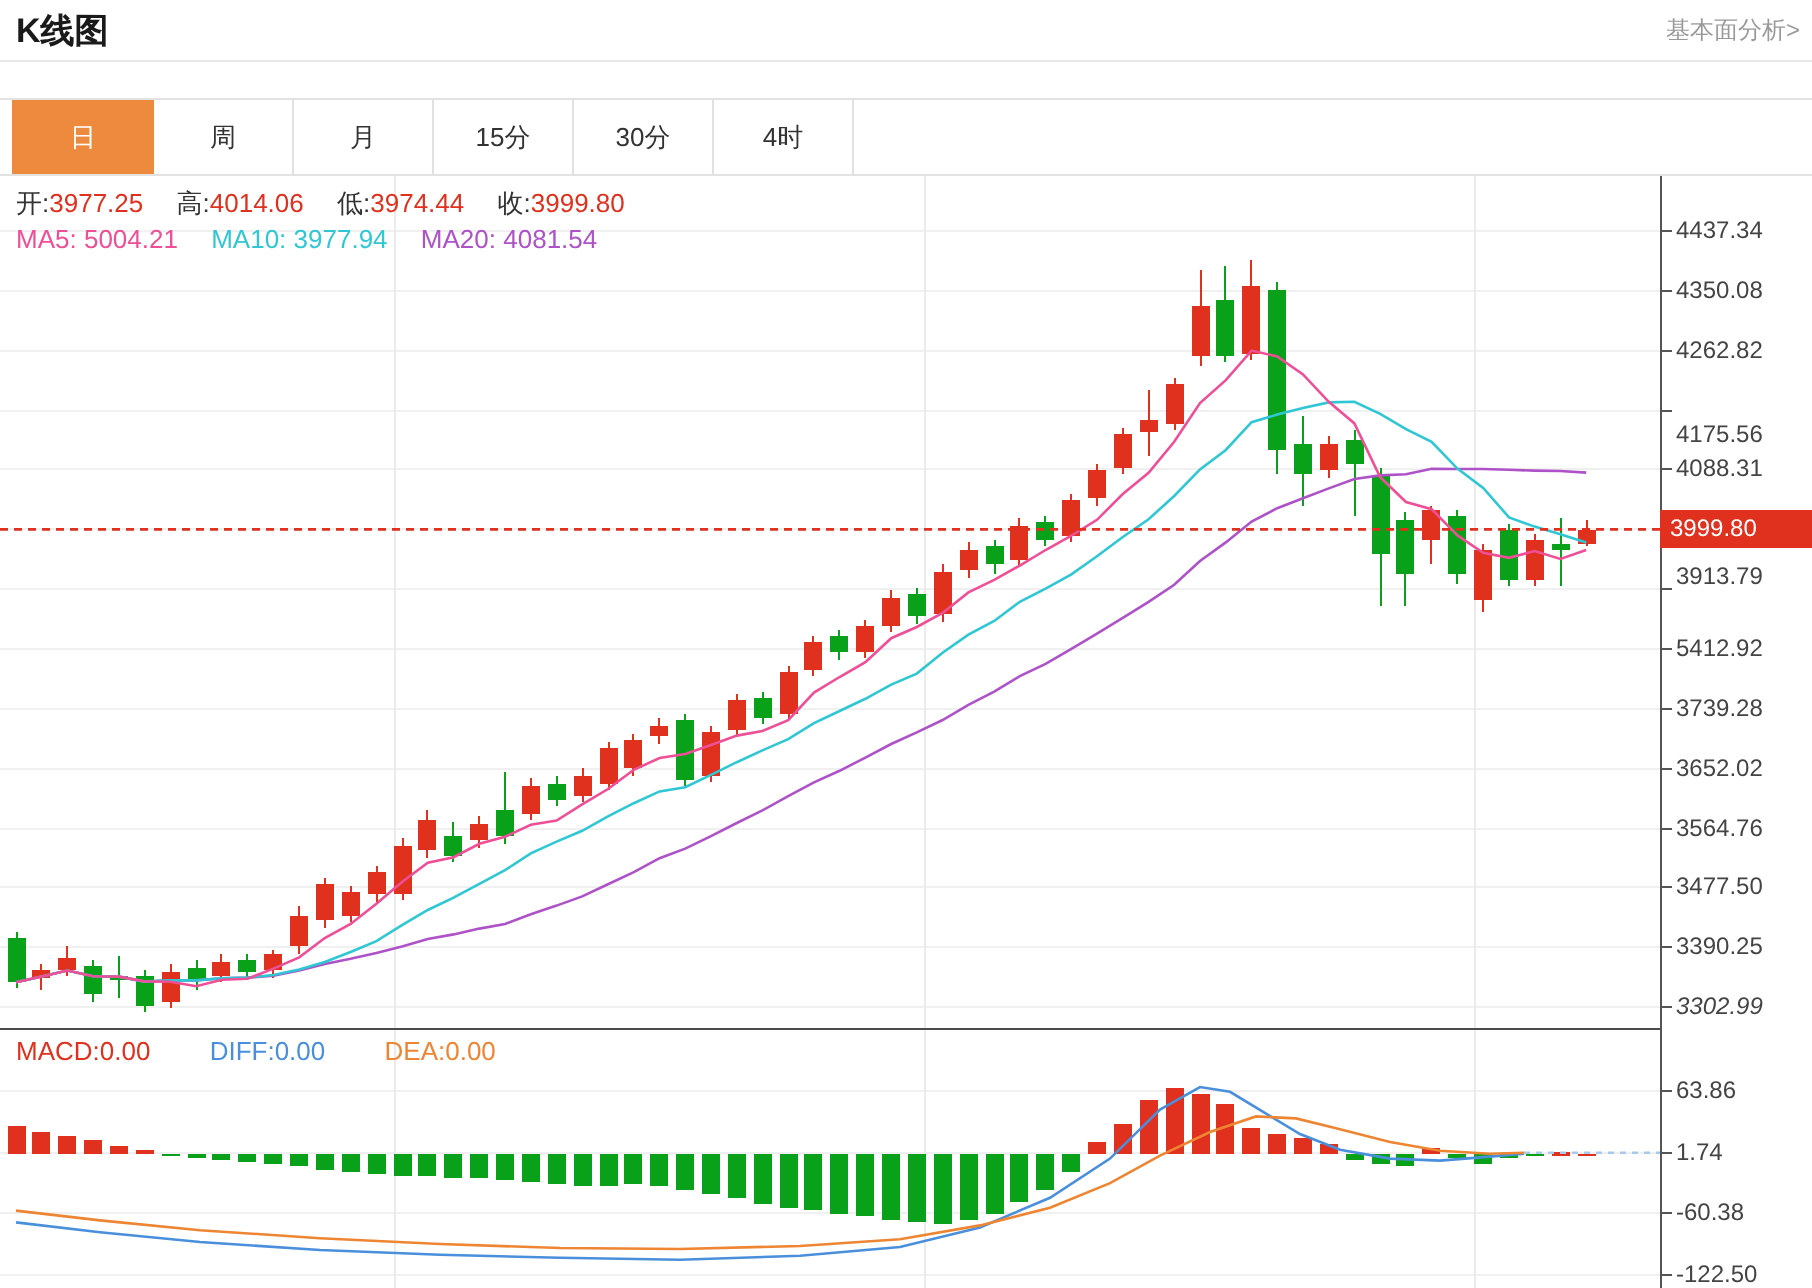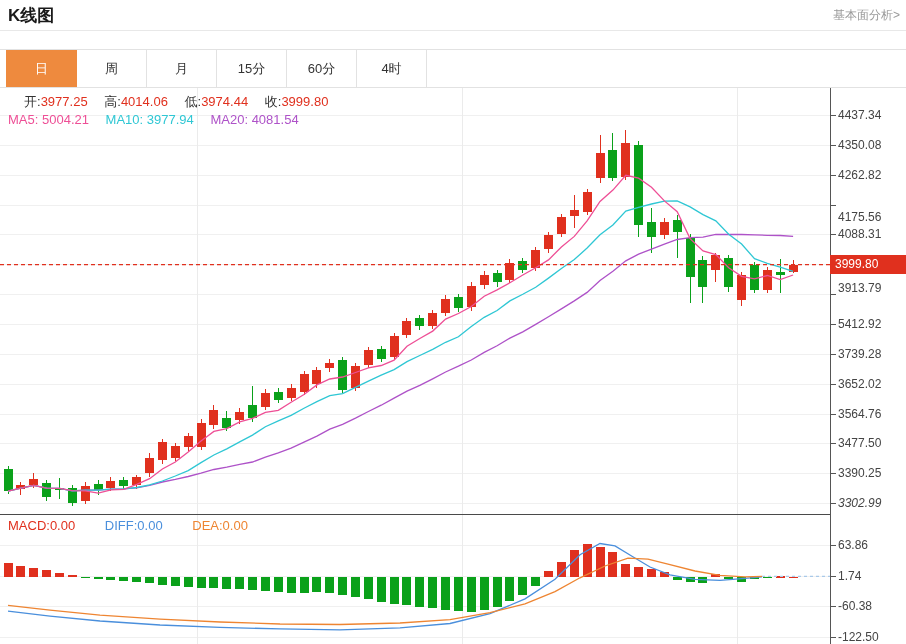--- a/index.html
+++ b/index.html
@@ -16,42 +16,42 @@
   .vgrid{background:#ebebeb;}
   .axis-line{position:absolute;background:#555;}
   .tickmark{position:absolute;background:#555;width:6px;height:1px;left:830px;}
   .axlbl{position:absolute;left:838px;font-size:12px;color:#444;white-space:nowrap;}
   .divider{position:absolute;left:0;top:426px;width:830px;height:1px;background:#4a4a4a;}
   .wick{position:absolute;width:1px;}
   .body{position:absolute;width:9px;}
   .mbar{position:absolute;width:9px;}
   .up{background:var(--red);} .dn{background:var(--green);}
   .overlay{position:absolute;font-size:13px;white-space:nowrap;z-index:6;}
-  .ohlc-row{left:24px;top:5px;} .ma-row{left:8px;top:24px;} .macd-row{left:8px;top:430px;}
+  .ohlc-row{left:8px;top:5px;} .ma-row{left:8px;top:24px;} .macd-row{left:8px;top:430px;}
   .lbl{color:#333;} .gap{display:inline-block;width:13px;}
   .v-red{color:var(--red);} .v-pink{color:var(--pink);} .v-cyan{color:var(--cyan);}
   .v-purple{color:var(--purple);} .v-blue{color:var(--blue);} .v-orange{color:var(--orange);}
   .badge{position:absolute;left:830px;width:76px;height:19px;background:var(--red);color:#fff;
          font-size:12px;line-height:19px;padding-left:5px;box-sizing:border-box;z-index:7;}
   svg{position:absolute;left:0;top:0;z-index:5;pointer-events:none;}
 </style>
 </head>
 <body>
 
 <div class="hdr">
   <span class="title">K线图</span>
   <a class="link">基本面分析&gt;</a>
 </div>
 
 <div class="tabs" id="tabs">
     <div class="tab active">日</div>
     <div class="tab">周</div>
     <div class="tab">月</div>
     <div class="tab">15分</div>
-    <div class="tab">60分</div>
+    <div class="tab">30分</div>
     <div class="tab">4时</div>
   </div>
 
 <div class="chart" id="chart">
   <div class="overlay ohlc-row">
     <span class="lbl">开:</span><span class="v-red">3977.25</span><span class="gap"></span>
     <span class="lbl">高:</span><span class="v-red">4014.06</span><span class="gap"></span>
     <span class="lbl">低:</span><span class="v-red">3974.44</span><span class="gap"></span>
     <span class="lbl">收:</span><span class="v-red">3999.80</span>
   </div>

